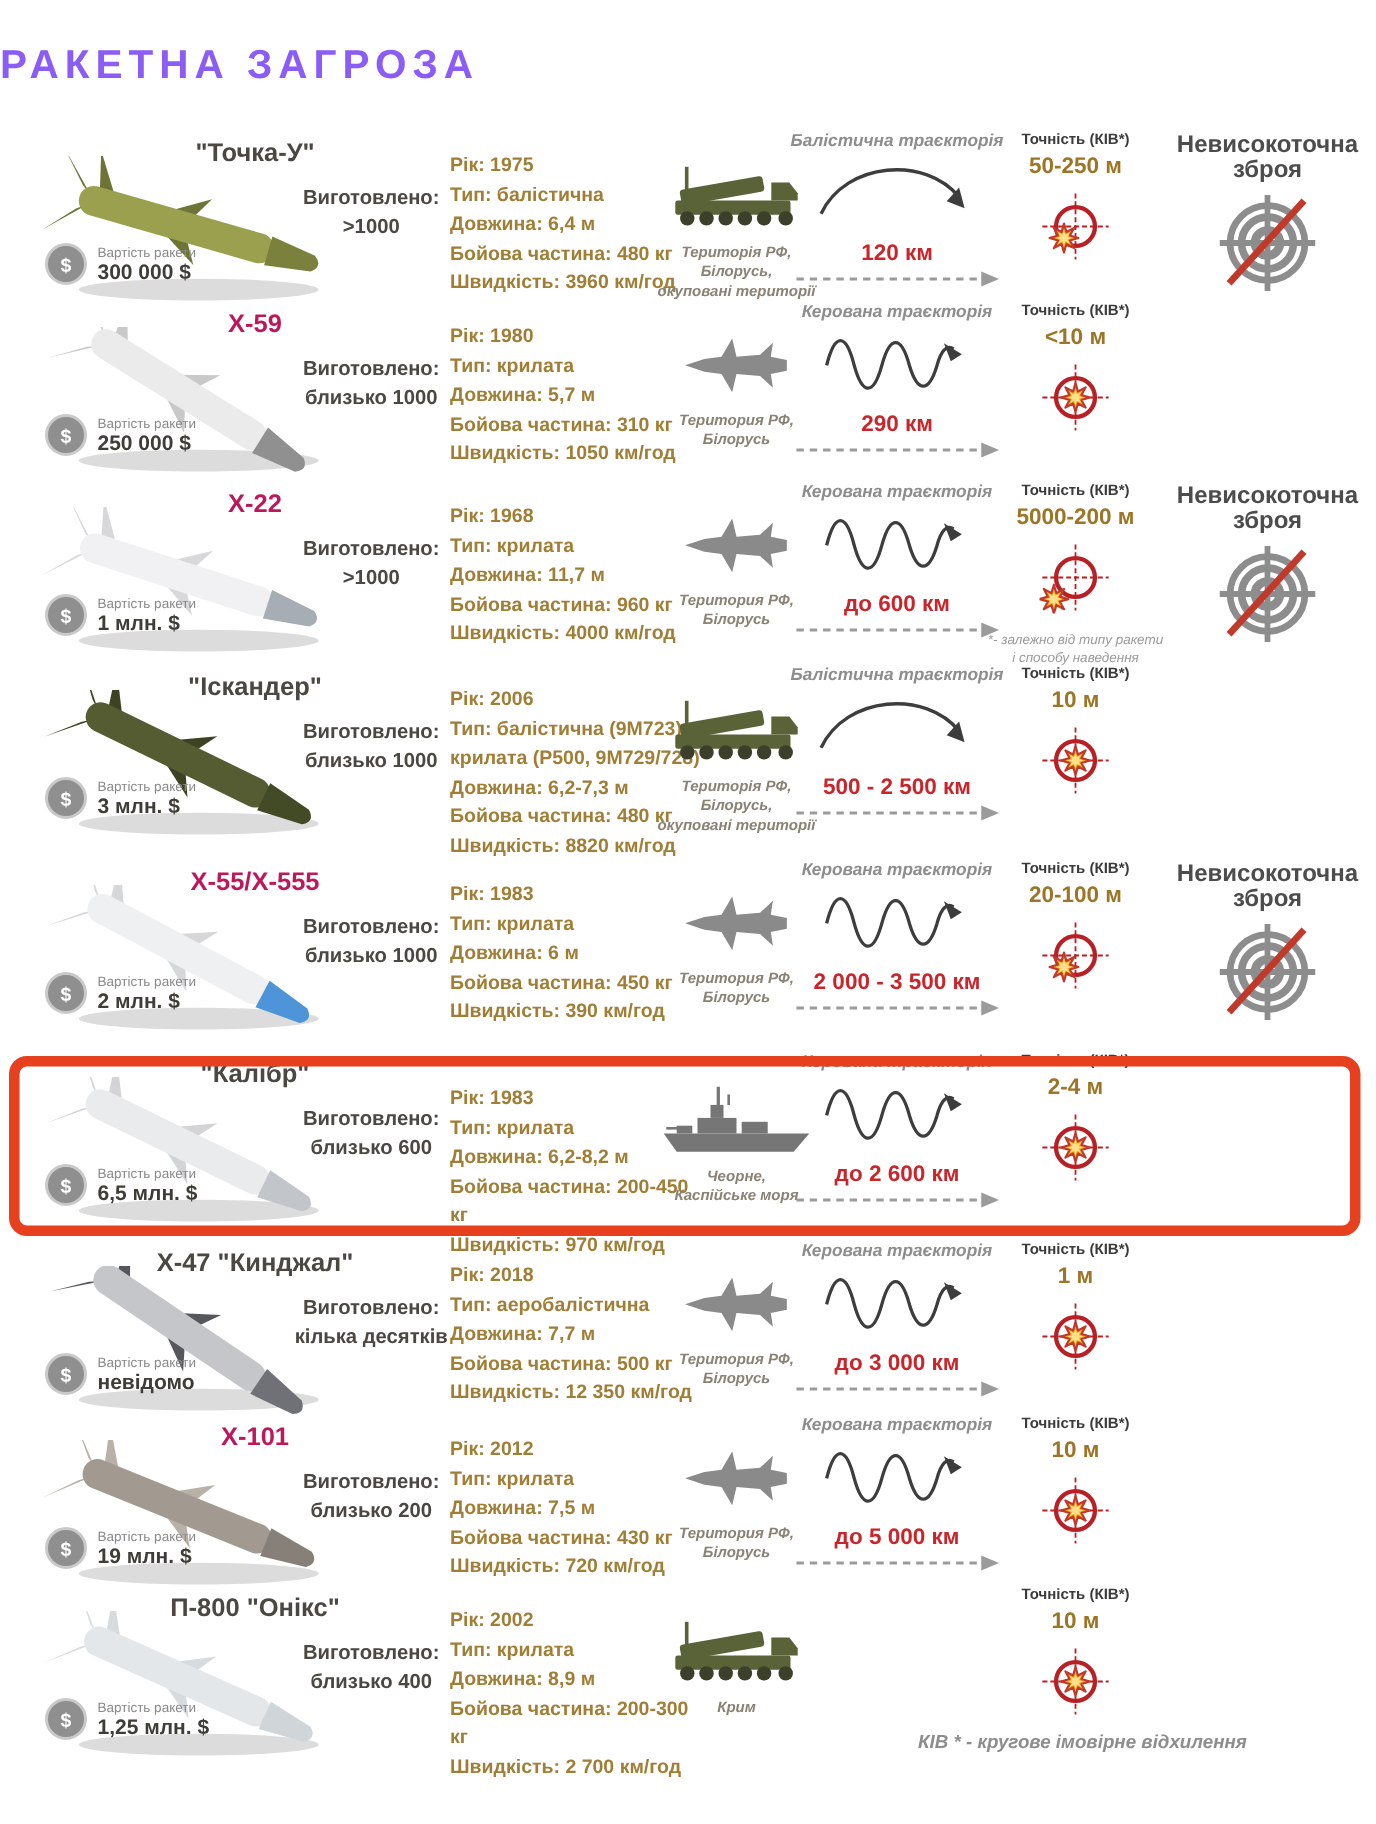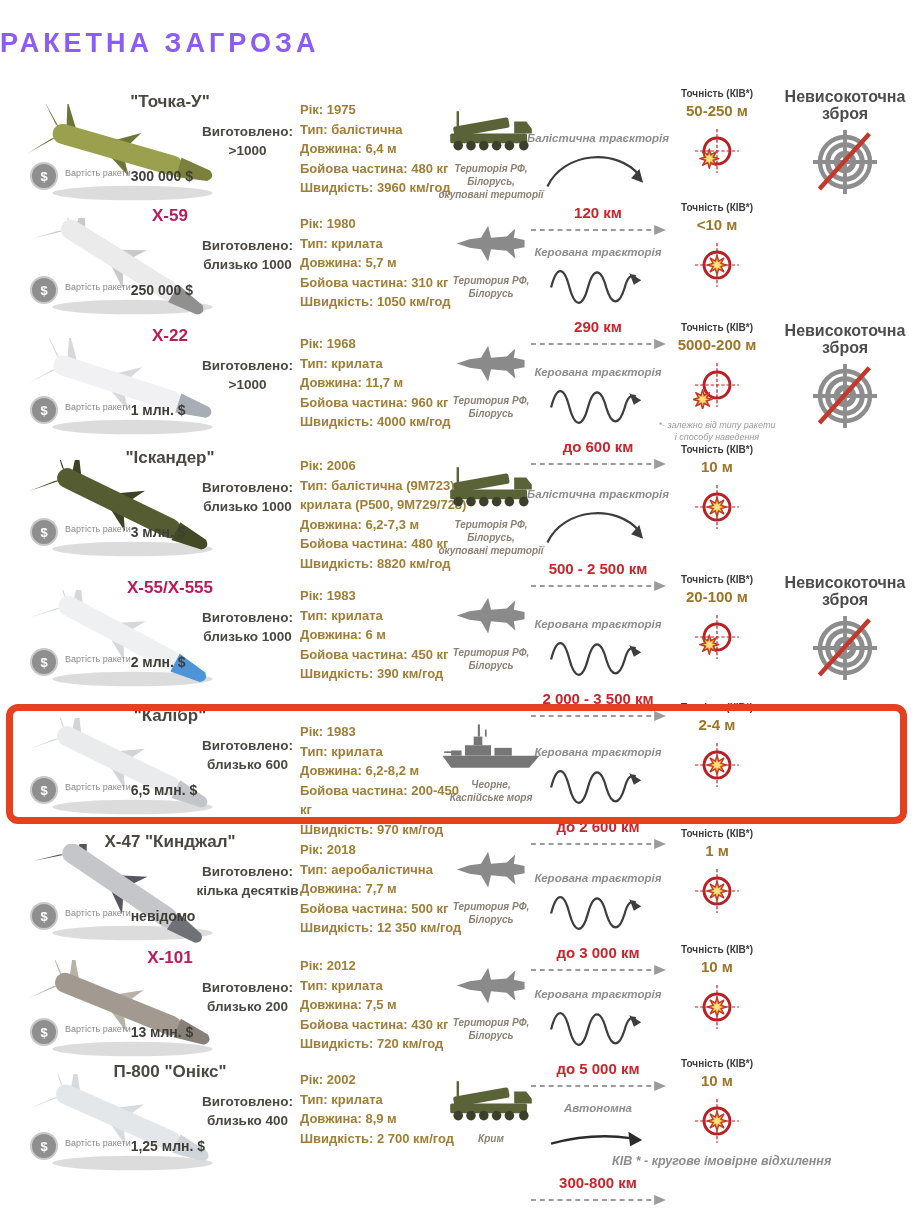--- a/index.html
+++ b/index.html
@@ -22,31 +22,31 @@
   .row.highlighted .specs{top:20px;}
   .name{position:absolute;left:55px;top:4px;width:230px;text-align:center;
     font-size:17px;font-weight:bold;}
   .name.dark{color:#4b4742;} .name.gold{color:#be185d;}
   .missile{position:absolute;left:10px;top:16px;width:245px;height:100px;}
   .produced{position:absolute;left:190px;top:34px;width:115px;text-align:center;
     font-size:13.5px;font-weight:bold;color:#4b4742;line-height:19px;}
   .cost{position:absolute;left:30px;top:74px;display:flex;align-items:center;gap:7px;}
   .coin{width:24px;height:24px;border-radius:50%;background:#8f8f8f;border:2px solid #c9c9c9;
     color:#fff;font-weight:bold;font-size:13px;display:flex;align-items:center;justify-content:center;}
-  .cost-text{display:flex;flex-direction:row;}
+  .cost-text{display:flex;flex-direction:column;}
   .cost-label{font-size:9px;color:#8a8a8a;}
   .cost-value{font-size:14px;font-weight:bold;color:#3f3d38;}
   .specs{position:absolute;left:300px;top:12px;width:168px;font-size:13px;font-weight:bold;
     color:#a07e35;line-height:19.5px;}
   .platform{position:absolute;left:436px;top:18px;width:110px;text-align:center;}
   .platform svg{display:block;margin:0 auto;}
   .platform-label{margin-top:4px;font-size:10px;font-style:italic;color:#8a8274;
     line-height:13px;white-space:pre-line;font-weight:bold;}
   .trajectory{position:absolute;left:524px;top:0;width:148px;text-align:center;}
-  .traj-label{font-size:11.5px;font-style:italic;font-weight:bold;color:#8d8d8d;margin-top:44px;}
+  .traj-label{font-size:11.5px;font-style:italic;font-weight:bold;color:#8d8d8d;}
   .traj-svg{display:block;margin:2px auto 0;width:126px;height:46px;}
   .range{font-size:15px;font-weight:bold;color:#c9252b;margin-top:12px;}
   .dash-arrow{display:block;margin:3px auto 0;width:138px;height:12px;}
   .accuracy{position:absolute;left:658px;top:0;width:118px;text-align:center;}
   .acc-label{font-size:10px;font-weight:bold;color:#3b3b3b;}
   .acc-value{font-size:15px;font-weight:bold;color:#9c7526;margin-top:3px;}
   .crosshair{width:48px;height:48px;margin-top:8px;}
   .acc-footnote{margin-top:6px;font-size:9px;font-style:italic;color:#9a9a9a;line-height:12px;}
   .lowprec{position:absolute;left:778px;top:0;width:134px;text-align:center;}
   .lowprec-label{font-size:16px;font-weight:bold;color:#4c4c4c;line-height:17px;}
@@ -690,21 +690,21 @@
 
     <div class="produced">
       <div>Виготовлено:</div>
       <div>близько 200</div>
     </div>
 
     <div class="cost">
       <span class="coin">$</span>
       <span class="cost-text">
         <span class="cost-label">Вартість ракети</span>
-        <span class="cost-value">13 млн. $</span>
+        <span class="cost-value">19 млн. $</span>
       </span>
     </div>
 
     <div class="specs">
           <div class="spec-line">Рік: 2012</div>
           <div class="spec-line">Тип: крилата</div>
           <div class="spec-line">Довжина: 7,5 м</div>
           <div class="spec-line">Бойова частина: 430 кг</div>
           <div class="spec-line">Швидкість: 720 км/год</div>
         </div>
@@ -777,20 +777,21 @@
       <span class="cost-text">
         <span class="cost-label">Вартість ракети</span>
         <span class="cost-value">1,25 млн. $</span>
       </span>
     </div>
 
     <div class="specs">
           <div class="spec-line">Рік: 2002</div>
           <div class="spec-line">Тип: крилата</div>
           <div class="spec-line">Довжина: 8,9 м</div>
+          <div class="spec-line">Бойова частина: 200-300 кг</div>
           <div class="spec-line">Швидкість: 2 700 км/год</div>
         </div>
 
     <div class="platform">
       <svg width="88" height="52" viewBox="0 0 110 60">
         <g transform="rotate(-10 45 24)">
               <rect x="8" y="17" width="70" height="13" rx="3" fill="#5a6238"></rect>
             </g>
         <rect x="12" y="4" width="3" height="28" fill="#5a6238"></rect>
         <rect x="4" y="32" width="96" height="12" rx="2" fill="#5a6238"></rect>
@@ -799,33 +800,20 @@
             <circle cx="30" cy="47" r="6" fill="#3c402a"></circle>
         <circle cx="46" cy="47" r="6" fill="#3c402a"></circle>
             <circle cx="62" cy="47" r="6" fill="#3c402a"></circle>
         <circle cx="78" cy="47" r="6" fill="#3c402a"></circle>
             <circle cx="96" cy="47" r="6" fill="#3c402a"></circle>
       </svg>
 
       <div class="platform-label">Крим</div>
     </div>
 
-    <div class="trajectory">
-      <div class="traj-label">Автономна</div>
-
-      <svg class="traj-svg" viewBox="0 0 130 50">
-        <path d="M14 30 C44 22 72 20 100 24" fill="none" stroke="#2b2b2b" stroke-width="2.6"></path>
-        <polygon points="113,26 98,17 100,33" fill="#2b2b2b"></polygon>
-      </svg>
-      <div class="range">300-800 км</div>
-      <svg class="dash-arrow" viewBox="0 0 140 12">
-        <line x1="2" y1="6" x2="127" y2="6" stroke="#9b9b9b" stroke-width="2" stroke-dasharray="5 4"></line>
-        <polygon points="139,6 127,1 127,11" fill="#9b9b9b"></polygon>
-      </svg>
-    </div>
 
     <div class="accuracy">
       <div class="acc-label">Точність (КІВ*)</div>
       <div class="acc-value">10 м</div>
       <svg class="crosshair" viewBox="0 0 100 100">
         <circle cx="50" cy="50" r="27" fill="none" stroke="#b92025" stroke-width="6"></circle>
         <line x1="50" y1="4" x2="50" y2="96" stroke="#b92025" stroke-width="2.5" stroke-dasharray="7 4"></line>
         <line x1="4" y1="50" x2="96" y2="50" stroke="#b92025" stroke-width="2.5" stroke-dasharray="7 4"></line>
         <g transform="translate(0,0)">
           <polygon points="70,50 58.3,53.4 64.1,64.1 53.4,58.3 50,70 46.6,58.3 35.9,64.1 41.7,53.4 30,50 41.7,46.6 35.9,35.9 46.6,41.7 50,30 53.4,41.7 64.1,35.9 58.3,46.6" fill="#f5a91d" stroke="#c0392b" stroke-width="3" stroke-linejoin="round"></polygon>

